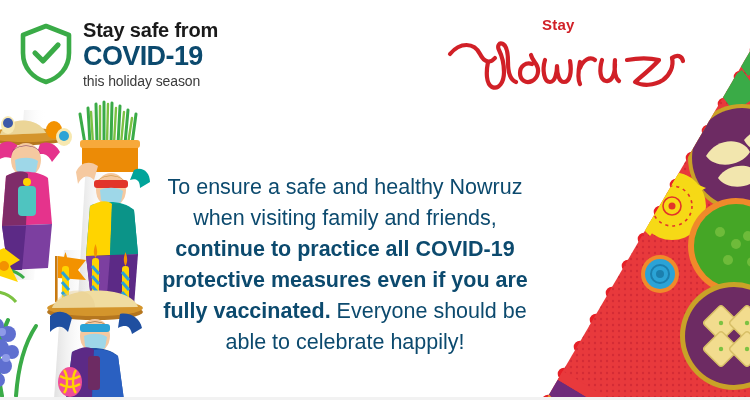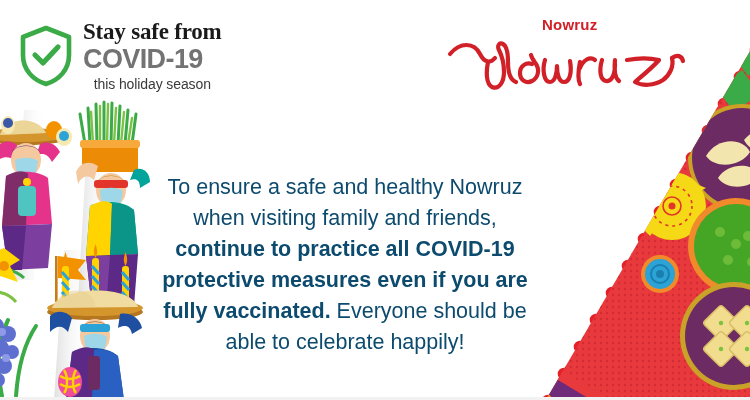--- a/index.html
+++ b/index.html
@@ -4,23 +4,23 @@
 <style>
   html,body{margin:0;padding:0;background:#fff;}
   body{width:750px;height:400px;overflow:hidden;font-family:"Liberation Sans",sans-serif;}
   #banner{position:relative;width:750px;height:400px;background:#ffffff;overflow:hidden;}
   #bottom-rule{position:absolute;left:0;bottom:0;width:750px;height:3px;background:#f2f2f2;}
 
   
   #covid-logo{position:absolute;left:18px;top:20px;display:flex;align-items:center;gap:9px;}
   #shield-icon{width:56px;height:62px;flex:none;}
   #covid-text{display:flex;flex-direction:column;line-height:1;}
-  #covid-l1{font-size:23px;font-weight:bold;color:#1a1a1a;letter-spacing:-.2px;font-family:Liberation Serif, serif;}
-  #covid-l2{font-size:27px;font-weight:bold;color:#737373;letter-spacing:-.6px;margin-top:3px;}
-  #covid-l3{font-size:14px;font-weight:normal;color:#3a3a3a;margin-top:4px;letter-spacing:-.1px;text-align:center;}
+  #covid-l1{font-size:20px;font-weight:bold;color:#1a1a1a;letter-spacing:-.2px;}
+  #covid-l2{font-size:27px;font-weight:bold;color:#0c4a6e;letter-spacing:-.6px;margin-top:3px;}
+  #covid-l3{font-size:14px;font-weight:normal;color:#3a3a3a;margin-top:4px;letter-spacing:-.1px;}
 
   
   #nowruz-logo{position:absolute;left:446px;top:14px;width:240px;height:80px;}
   #happy-label{position:absolute;left:96px;top:2px;font-size:15px;font-weight:bold;color:#d12027;letter-spacing:.2px;}
   #nowruz-script{position:absolute;left:0;top:14px;width:240px;height:66px;}
 
   
   #message{position:absolute;left:150px;top:150px;width:390px;text-align:center;
            font-size:21.5px;line-height:31px;color:#0c4a6e;}
   #message b{font-weight:bold;}
@@ -42,21 +42,21 @@
       <path d="M17 30 L25 38 L40 22" fill="none" stroke="#3aab47" stroke-width="5.2" stroke-linecap="round" stroke-linejoin="round"></path>
     </svg>
     <div id="covid-text">
       <span id="covid-l1">Stay safe from</span>
       <span id="covid-l2">COVID-19</span>
       <span id="covid-l3">this holiday season</span>
     </div>
   </div>
 
   <div id="nowruz-logo">
-    <span id="happy-label">Nowruz</span>
+    <span id="happy-label">Stay</span>
     <svg id="nowruz-script" viewBox="0 0 240 66">
       <g fill="none" stroke="#d12027" stroke-width="4.2" stroke-linecap="round" stroke-linejoin="round">
 
         <path d="M4 26 C14 14 28 14 34 26 C38 34 44 36 49 30"></path>
 
         <path d="M42 34 C40 44 40 56 46 59 C53 62 58 54 58 44 C58 34 55 26 53 22 C51 18 53 14 57 16 C61 18 62 26 62 34 C62 44 64 52 70 54"></path>
 
         <path d="M86 36 C80 34 74 38 74 45 C74 52 80 56 86 53 C92 50 94 42 90 36 C88 33 86 31 85 27"></path>
 
         <path d="M99 32 C96 42 98 54 104 54 C109 54 111 45 111 38 C111 46 113 54 118 54 C124 54 126 44 124 33"></path>

